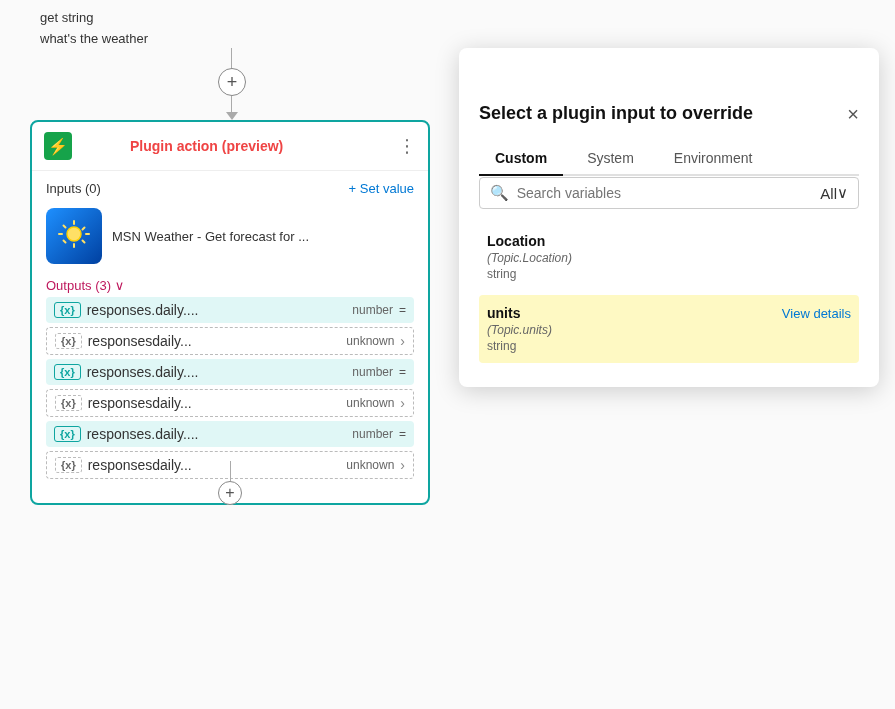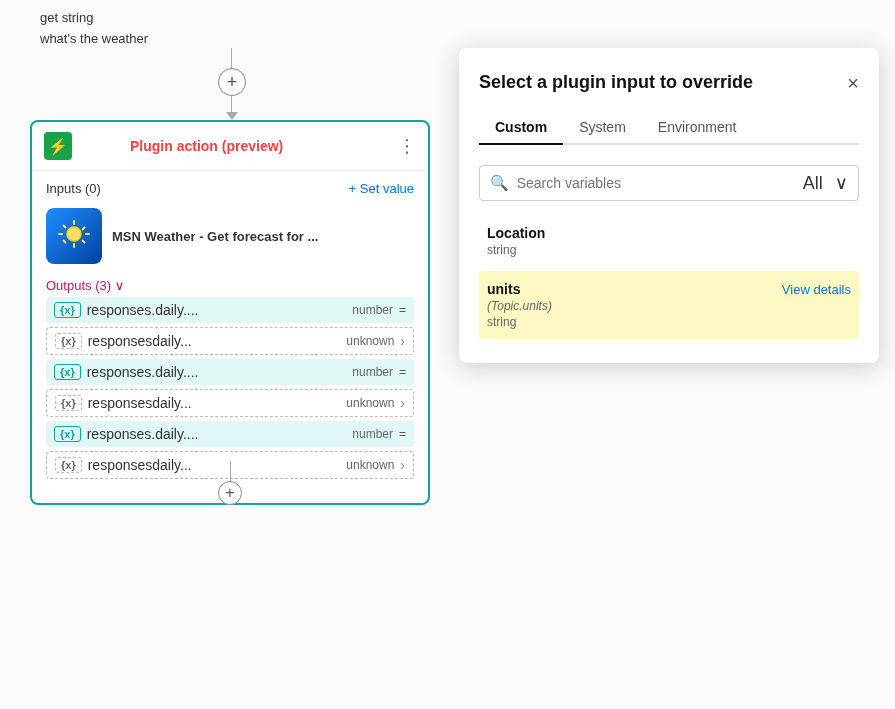--- a/index.html
+++ b/index.html
@@ -169,21 +169,21 @@
     }
 
     .msn-icon svg {
       width: 32px;
       height: 32px;
     }
 
     .msn-text {
       font-size: 13px;
       color: #333;
-      font-weight: 700;
+      font-weight: 400;
     }
 
     
     .outputs-section {
       padding: 8px 14px 4px;
     }
 
     .outputs-label {
       font-size: 13px;
       color: #be185d;
@@ -263,41 +263,42 @@
       border-radius: 8px;
       box-shadow: 0 4px 24px rgba(0,0,0,0.18);
       padding: 24px 20px 20px;
     }
 
     .panel-header {
       display: flex;
       align-items: center;
       justify-content: space-between;
       margin-bottom: 18px;
+      margin-top: 31px;
     }
 
     .panel-title {
       font-size: 18px;
       font-weight: 600;
       color: #111;
     }
 
     .panel-close {
       font-size: 20px;
       color: #555;
       cursor: pointer;
       line-height: 1;
     }
 
     
     .panel-tabs {
       display: flex;
-      gap: 0;
+      gap: 8px;
       border-bottom: 2px solid #e0e0e0;
-      margin-bottom: 20px;
+      margin-bottom: 1px;
     }
 
     .tab {
       padding: 8px 16px;
       font-size: 14px;
       color: #555;
       cursor: pointer;
       border-bottom: 2px solid transparent;
       margin-bottom: -2px;
     }
@@ -329,22 +330,22 @@
       border: none;
       outline: none;
       font-size: 14px;
       color: #333;
       background: transparent;
     }
 
     .search-filter {
       display: flex;
       align-items: center;
-      gap: 12px;
-      font-size: 18px;
+      gap: 0;
+      font-size: 15px;
       color: #333;
       cursor: pointer;
     }
 
     
     .variable-item {
       padding: 10px 8px;
       border-radius: 4px;
       margin-bottom: 4px;
       cursor: pointer;
@@ -530,20 +531,21 @@
     <div class="search-filter">
       <span>All</span>
       <span>∨</span>
     </div>
   </div>
 
   <div class="variable-item">
     <div class="variable-item-header">
       <span class="variable-name">Location</span>
     </div>
+    <div class="variable-path">(Topic.Location)</div>
     <div class="variable-type">string</div>
   </div>
 
   <div class="variable-item selected">
     <div class="variable-item-header">
       <span class="variable-name">units</span>
       <span class="view-details-link">View details</span>
     </div>
     <div class="variable-path">(Topic.units)</div>
     <div class="variable-type">string</div>

